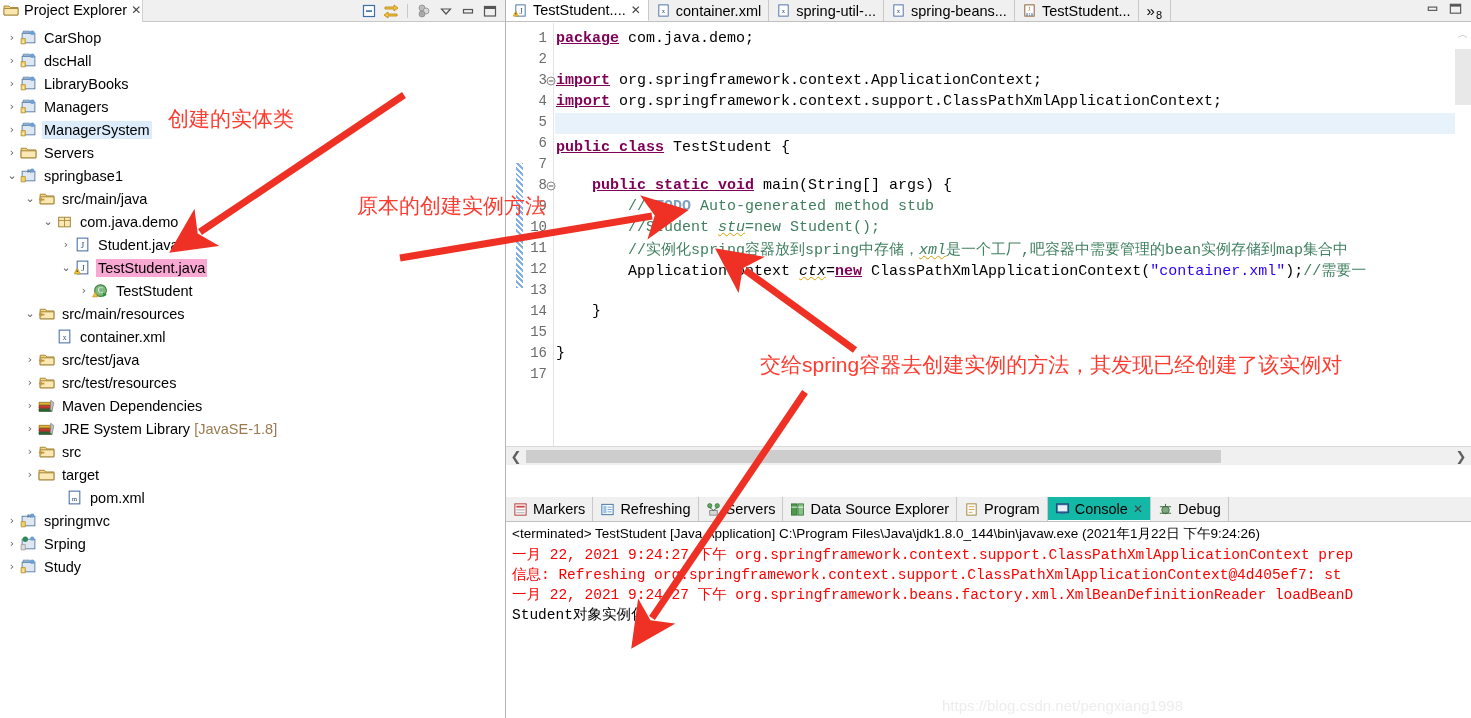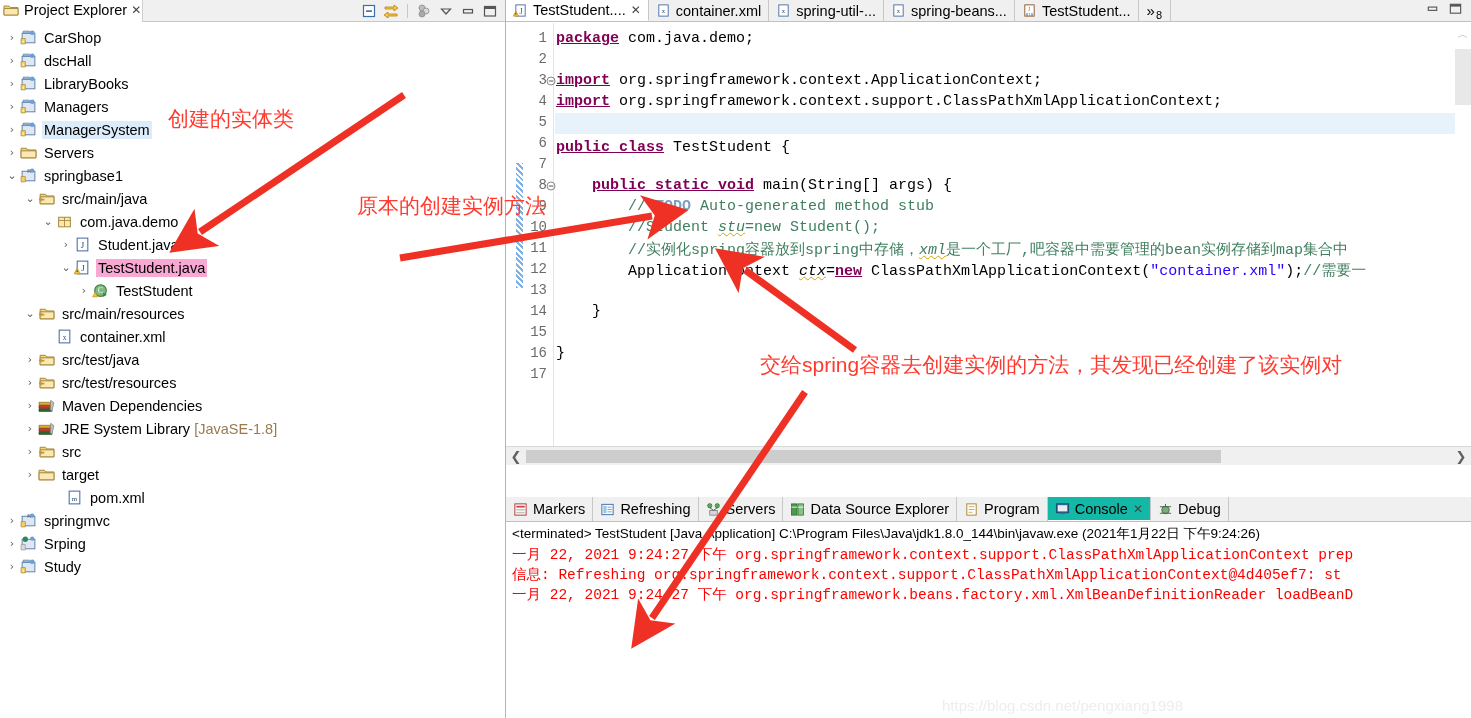--- a/index.html
+++ b/index.html
@@ -814,20 +814,21 @@
           </div>
           <div id="console-tabs-filler"></div>
         </div>
 
       <div id="console-body">
         <div id="term-line">&lt;terminated&gt; TestStudent [Java Application] C:\Program Files\Java\jdk1.8.0_144\bin\javaw.exe (2021年1月22日 下午9:24:26)</div>
         <div id="console-lines">
             <div class="cline-out">一月 22, 2021 9:24:27 下午 org.springframework.context.support.ClassPathXmlApplicationContext prep</div>
             <div class="cline-out">信息: Refreshing org.springframework.context.support.ClassPathXmlApplicationContext@4d405ef7: st</div>
             <div class="cline-out">一月 22, 2021 9:24:27 下午 org.springframework.beans.factory.xml.XmlBeanDefinitionReader loadBeanD</div>
+            <div class="cline-out black">Student对象实例化</div>
           </div>
       </div>
     </div>
   </div>
 
   <div id="anno">
     <svg width="1471" height="718" style="position:absolute;left:0;top:0">
       <defs>
         <marker id="ah" markerWidth="7" markerHeight="7" refX="1.2" refY="3.2" orient="auto">
           <path d="M0,0 L6.5,3.2 L0,6.4 L1.6,3.2 Z" fill="#ee3124"></path>

